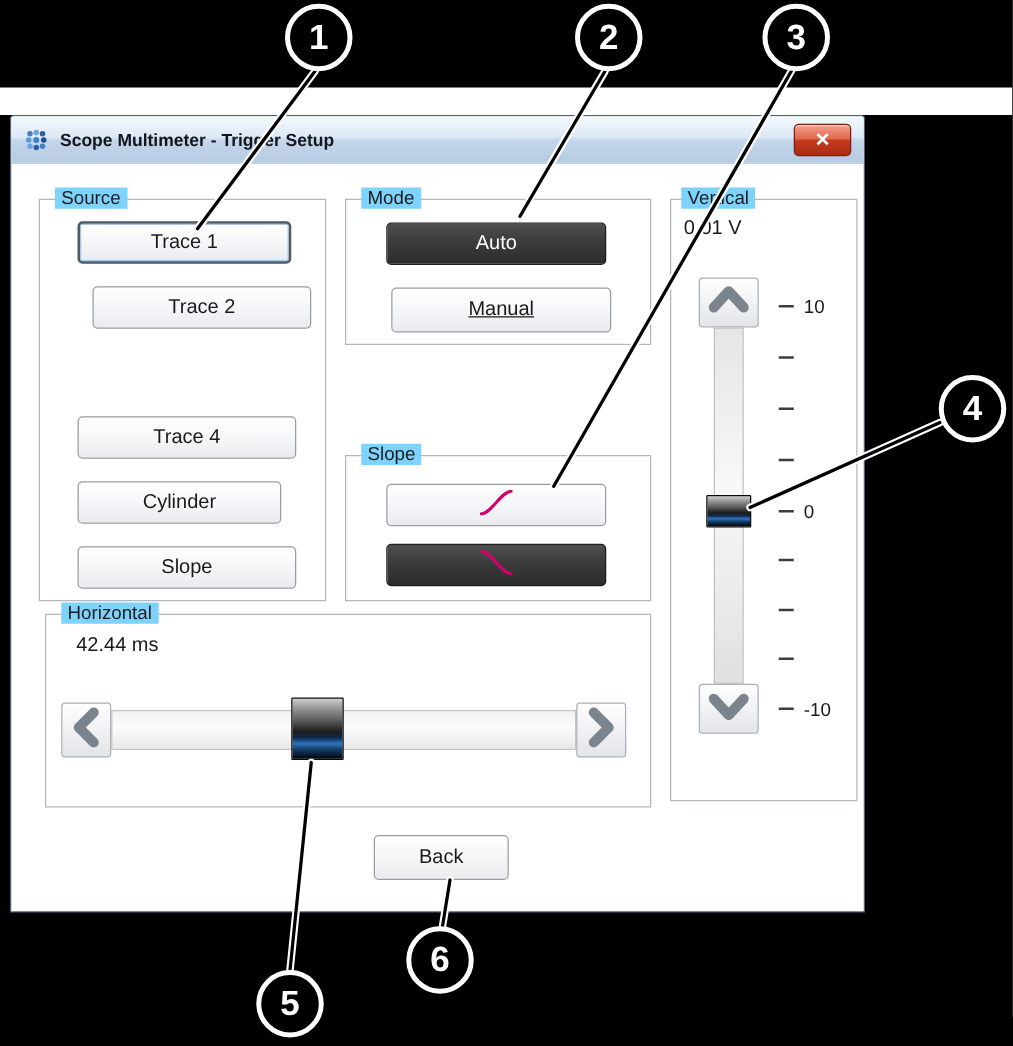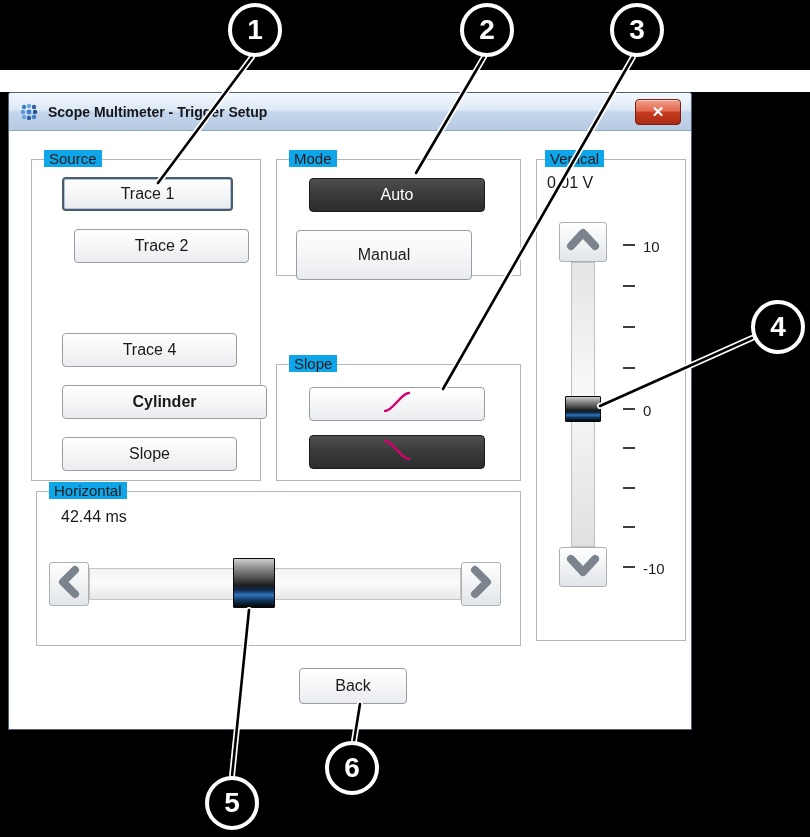--- a/index.html
+++ b/index.html
@@ -15,21 +15,21 @@
               border-bottom:1px solid #8fa6c2; display:flex; align-items:center; padding:0 10px;
               border-radius:2px 2px 0 0; }
   .app-icon { width:20px; height:20px; margin-right:9px; display:inline-flex; }
   .title { font-size:14px; font-weight:bold; color:#14161c; }
   .close-btn { margin-left:auto; width:46px; height:26px; border-radius:4px; border:1px solid #7c1d0e;
                background:linear-gradient(180deg,#f4a08e 0%,#e06a50 45%,#c63a1e 52%,#a92d14 100%);
                color:#fff; font-weight:bold; font-size:15px; display:flex; align-items:center; justify-content:center;
                box-shadow:inset 0 1px 0 rgba(255,255,255,.55); cursor:pointer; }
 
   .group { position:absolute; border:1px solid #b4b7ba; background:#fff; }
-  .group-label { position:absolute; top:-10px; left:12px; background:#0ea5e9; padding:0 5px;
+  .group-label { position:absolute; top:-10px; left:12px; background:#7dd3fc; padding:0 5px;
                  font-size:15px; color:#1c1c1c; white-space:nowrap; }
 
   .btn { position:absolute; background:linear-gradient(180deg,#ffffff 0%,#f4f5f7 55%,#e9ebee 100%);
          border:1px solid #989da3; border-radius:4px; font-size:16px; color:#1a1a1a;
          font-family:inherit; cursor:pointer; display:flex; align-items:center; justify-content:center; }
   .btn.sel-outline { border:2px solid #4e5a64; box-shadow:inset 0 0 0 1px #a9c7e2; }
   .btn.dark { background:linear-gradient(180deg,#4e4e4e 0%,#3a3a3a 50%,#2c2c2c 100%);
               border-color:#1d1d1d; color:#fff; }
 
   .arrow-btn { position:absolute; background:linear-gradient(180deg,#ffffff,#e2e5e9);
@@ -80,28 +80,28 @@
       <div class="close-btn">
         <span>✕</span>
       </div>
     </div>
 
     <div class="group" style="left:22px; top:66px; width:230px; height:322px;">
       <span class="group-label">Source</span>
       <div class="btn sel-outline" style="left:30px; top:17px;  width:171px; height:34px;">Trace 1</div>
       <div class="btn" style="left:30px; top:69px;  width:175px; height:34px;margin-left:12px;">Trace 2</div>
       <div class="btn" style="left:30px; top:173px; width:175px; height:34px;">Trace 4</div>
-      <div class="btn" style="left:30px; top:225px; width:205px; height:34px;font-weight:bold;">Cylinder</div>
+      <div class="btn" style="left:30px; top:225px; width:163px; height:34px;">Cylinder</div>
       <div class="btn" style="left:30px; top:277px; width:175px; height:34px;">Slope</div>
     </div>
 
     <div class="group" style="left:267px; top:66px; width:245px; height:117px;">
       <span class="group-label">Mode</span>
       <div class="btn dark" style="left:32px; top:18px; width:176px; height:34px;">Auto</div>
-      <div class="btn" style="left:19px; top:70px; width:176px; height:50px;">Manual</div>
+      <div class="btn" style="left:36px; top:70px; width:176px; height:36px;text-decoration:underline;">Manual</div>
     </div>
 
     <div class="group" style="left:267px; top:271px; width:245px; height:117px;">
       <span class="group-label">Slope</span>
       <div class="btn" style="left:32px; top:22px; width:176px; height:34px;">
         <span>
           <svg width="34" height="26" viewBox="0 0 34 26">
             <path d="M5 22 C 13 22 21 4 29 4" fill="none" stroke="#d4006e" stroke-width="2.4" stroke-linecap="round"></path>
           </svg>
         </span>

